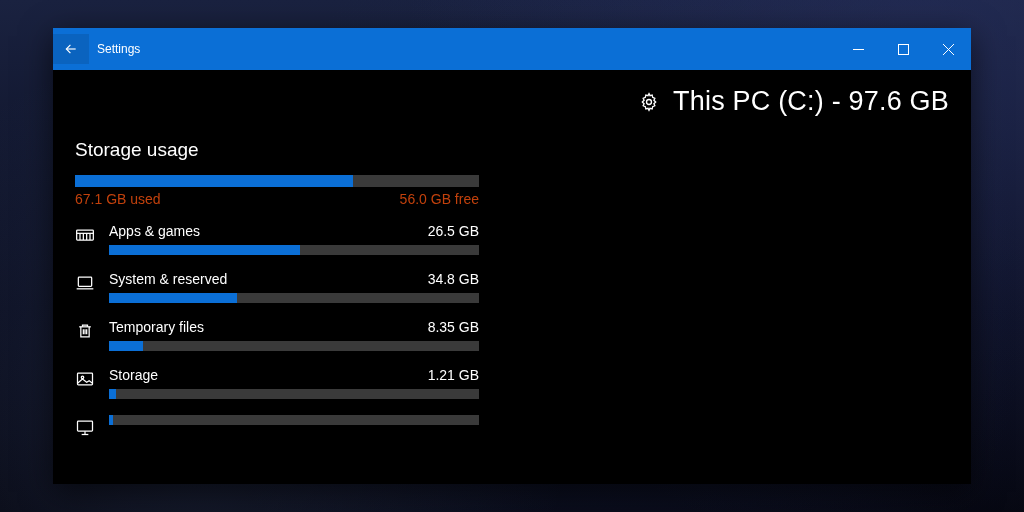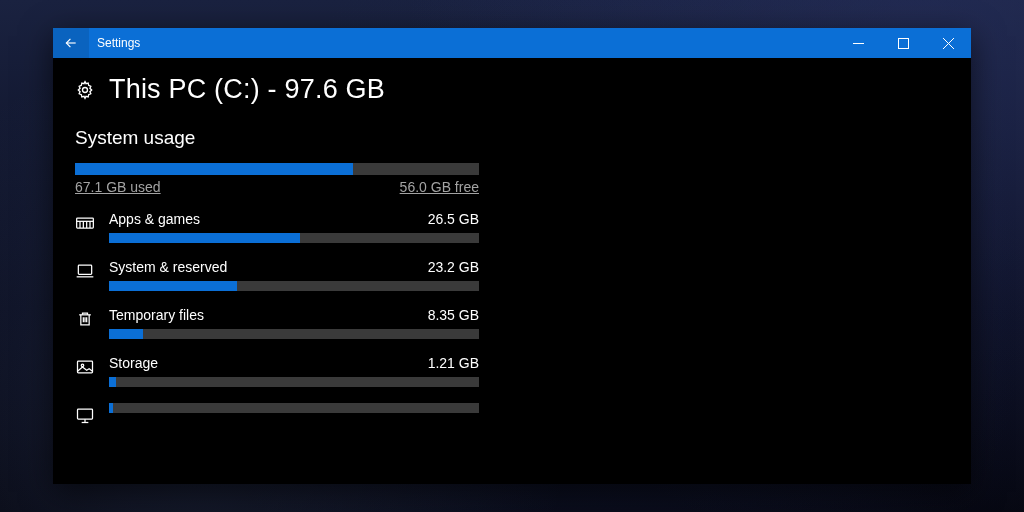--- a/index.html
+++ b/index.html
@@ -27,21 +27,21 @@
     top: 28px;
     width: 918px;
     height: 456px;
     background: #000;
     box-shadow: 0 8px 30px rgba(0,0,0,0.6);
     display: flex;
     flex-direction: column;
     overflow: hidden;
   }
   .titlebar {
-    height: 30px;
+    height: 42px;
     background: #0b6fd6;
     display: flex;
     align-items: center;
     color: #fff;
     font-size: 12px;
     flex: 0 0 auto;
   }
   .back-btn {
     width: 36px;
     height: 30px;
@@ -68,20 +68,21 @@
     flex: 1 1 auto;
     padding: 16px 22px 0 22px;
     color: #fff;
     overflow: hidden;
   }
   .page-header {
     display: flex;
     align-items: center;
     gap: 14px;
     margin-bottom: 22px;
+    justify-content: flex-end;
   }
   .gear {
     width: 20px;
     height: 20px;
     color: #fff;
   }
   .page-title {
     font-size: 27px;
     font-weight: 300;
     letter-spacing: 0.2px;
@@ -99,23 +100,22 @@
   }
   .main-bar .fill {
     position: absolute;
     left: 0; top: 0; bottom: 0;
     background: #0b6fd6;
   }
   .main-bar-labels {
     display: flex;
     justify-content: space-between;
     font-size: 14px;
-    color: #a3a3a3;
+    color: #c2410c;
     margin-top: 4px;
-    text-decoration: underline;
   }
   .categories {
     width: 404px;
     margin-top: 16px;
   }
   .cat-row {
     display: flex;
     align-items: flex-start;
     gap: 14px;
     margin-bottom: 16px;
@@ -182,21 +182,21 @@
 
     <div class="content">
       <div class="page-header">
         <svg class="gear" viewBox="0 0 24 24" fill="none" stroke="currentColor" stroke-width="1.6">
           <circle cx="12" cy="12" r="3"></circle>
           <path d="M12 2l1.2 2.4 2.6-.6 0.6 2.6L19 7.6l-1.1 2.4L20 12l-2.1 2 1.1 2.4-2.6 1.2-.6 2.6-2.6-.6L12 22l-1.2-2.4-2.6.6-.6-2.6L5 16.4l1.1-2.4L4 12l2.1-2L5 7.6l2.6-1.2.6-2.6 2.6.6L12 2z"></path>
         </svg>
         <div class="page-title">This PC (C:) - 97.6 GB</div>
       </div>
 
-      <div class="section-title">System usage</div>
+      <div class="section-title">Storage usage</div>
 
       <div class="main-bar-wrap">
         <div class="main-bar">
           <div class="fill" style="width:68.7%"></div>
         </div>
         <div class="main-bar-labels">
           <span>67.1 GB used</span>
           <span>56.0 GB free</span>
         </div>
       </div>
@@ -222,21 +222,21 @@
             </div>
           </div>
           <div class="cat-row">
             <div class="cat-icon"><svg viewBox="0 0 24 24" stroke="currentColor" stroke-width="1.5" fill="none">
                 <rect x="4" y="5" width="16" height="11" rx="1"></rect>
                 <line x1="2" y1="19" x2="22" y2="19"></line>
               </svg></div>
             <div class="cat-body">
               <div class="cat-head">
                 <span>System &amp; reserved</span>
-                <span>23.2 GB</span>
+                <span>34.8 GB</span>
               </div>
               <div class="cat-bar">
                 <div class="fill" style="width:34.6%"></div>
               </div>
             </div>
           </div>
           <div class="cat-row">
             <div class="cat-icon"><svg viewBox="0 0 24 24" stroke="currentColor" stroke-width="1.5" fill="none">
                 <path d="M5 7h14"></path>
                 <path d="M7 7v12h10V7"></path>

